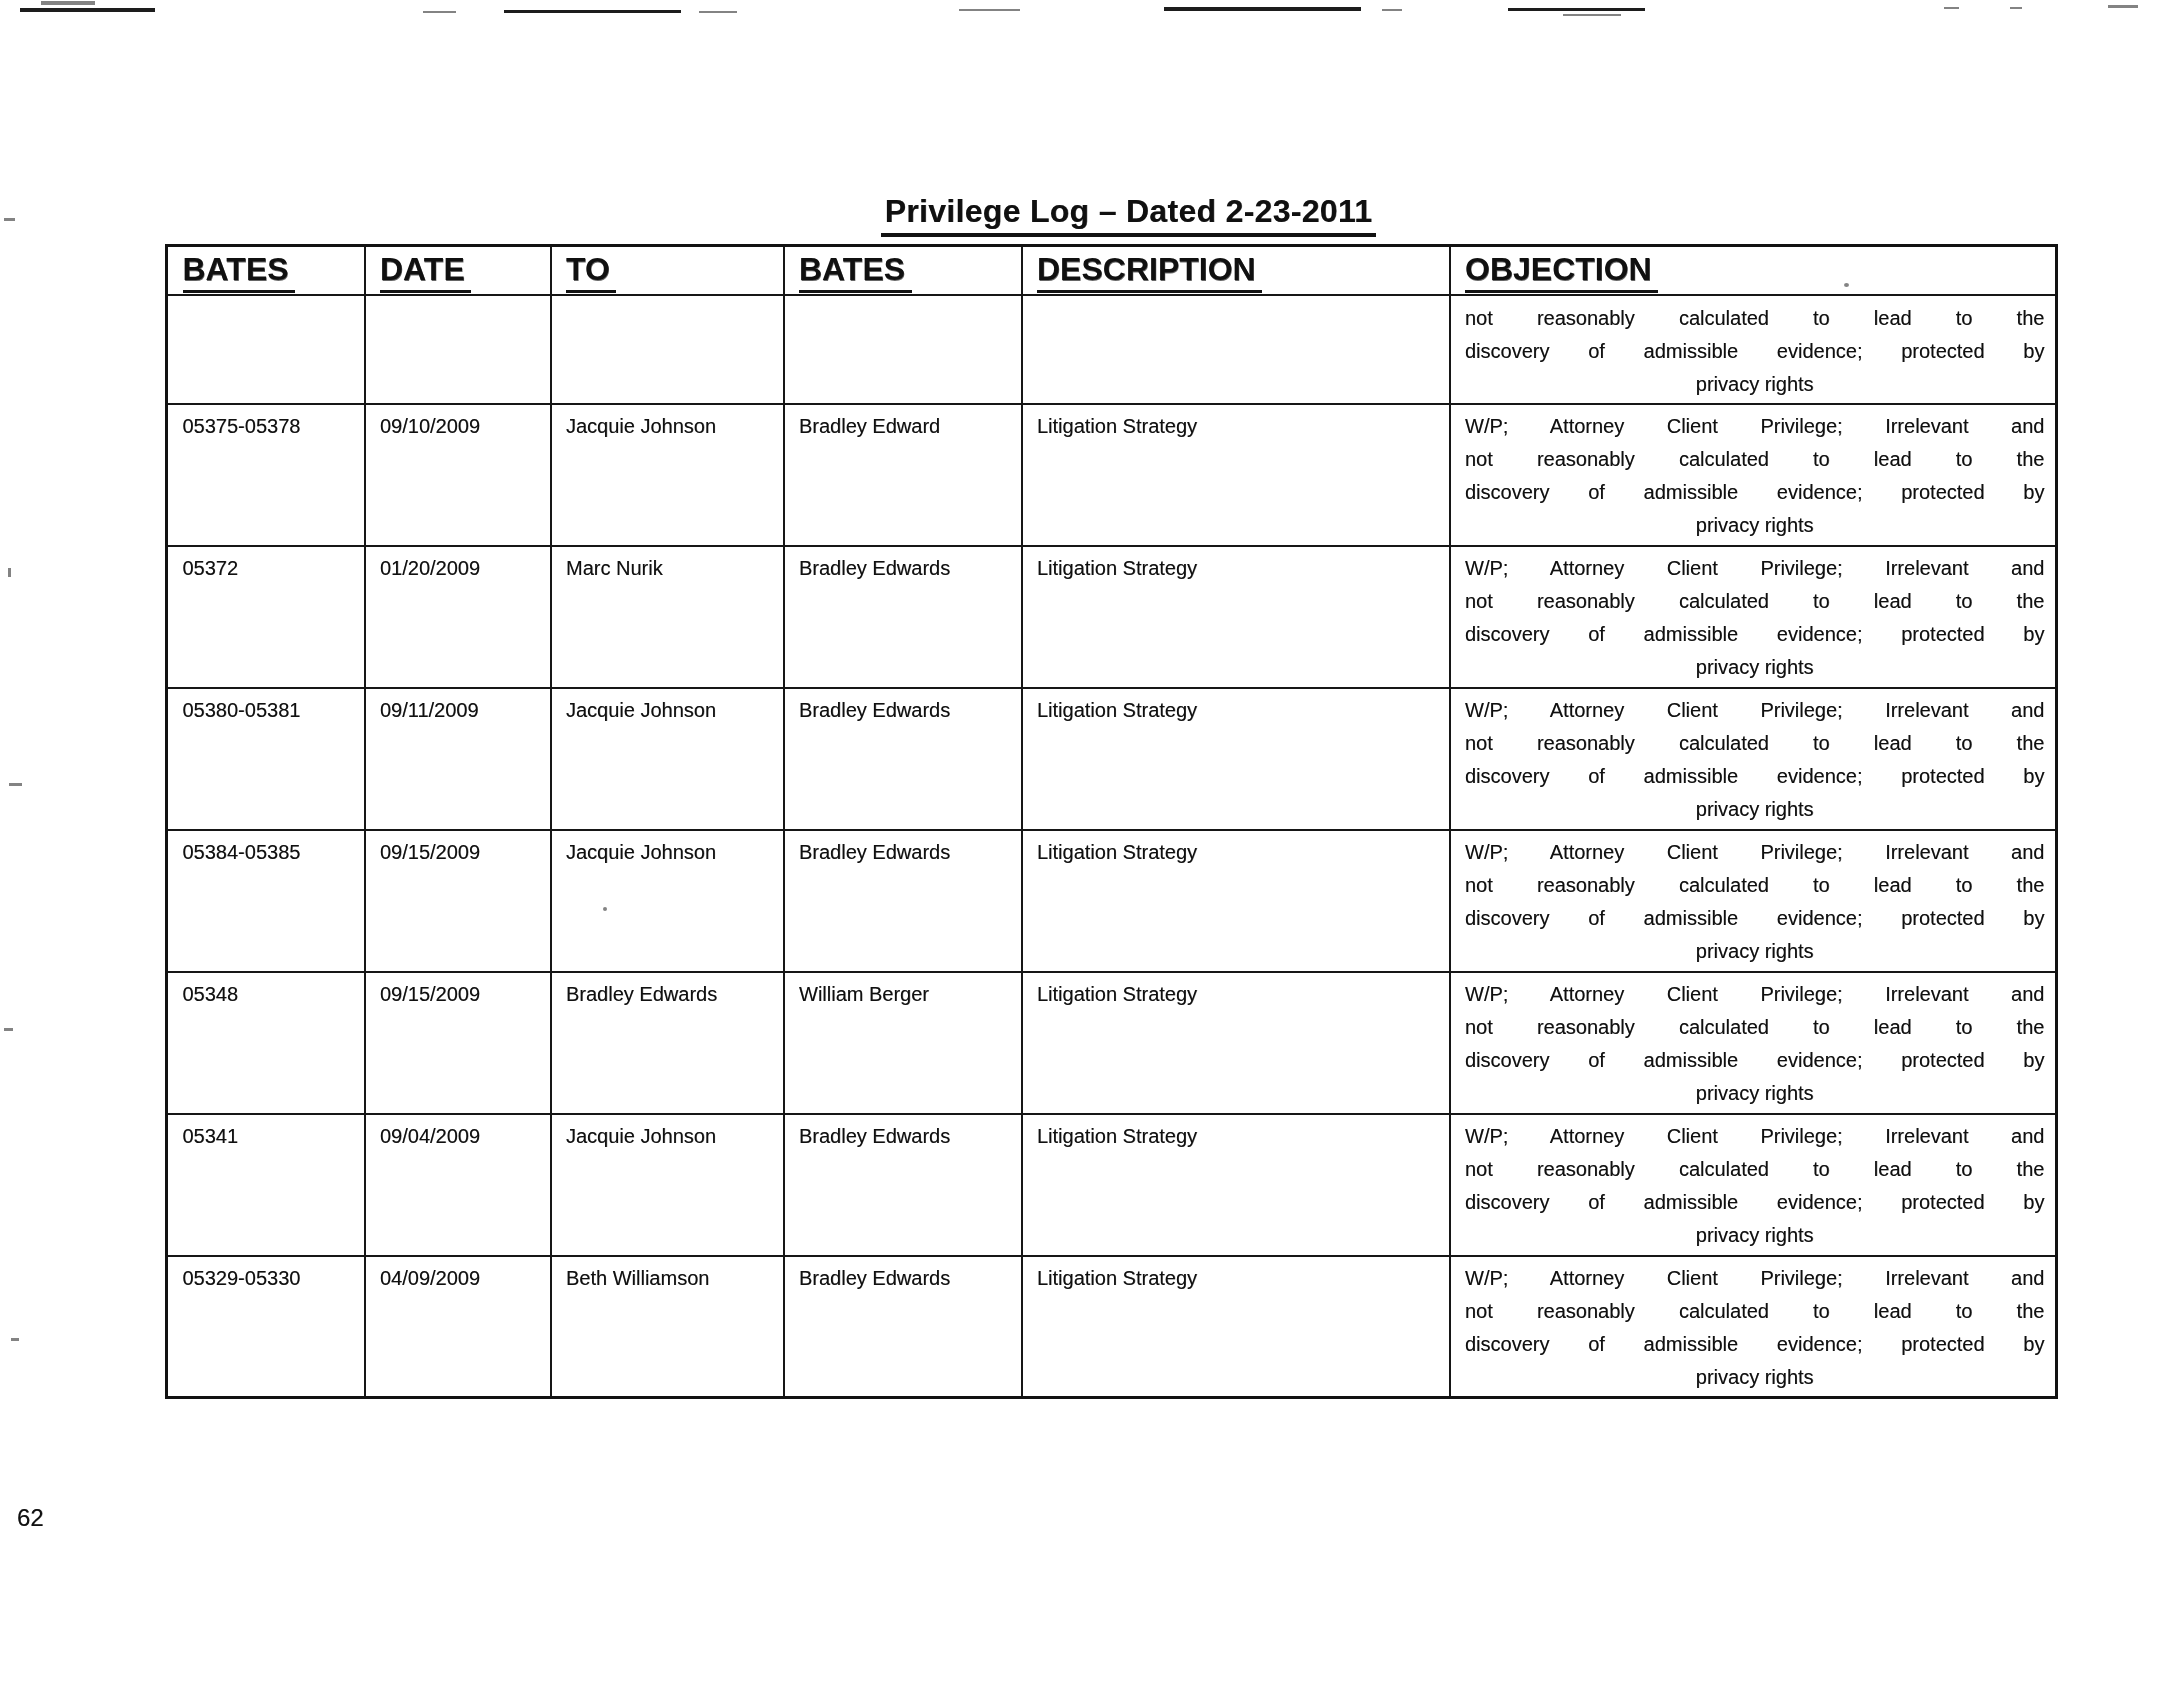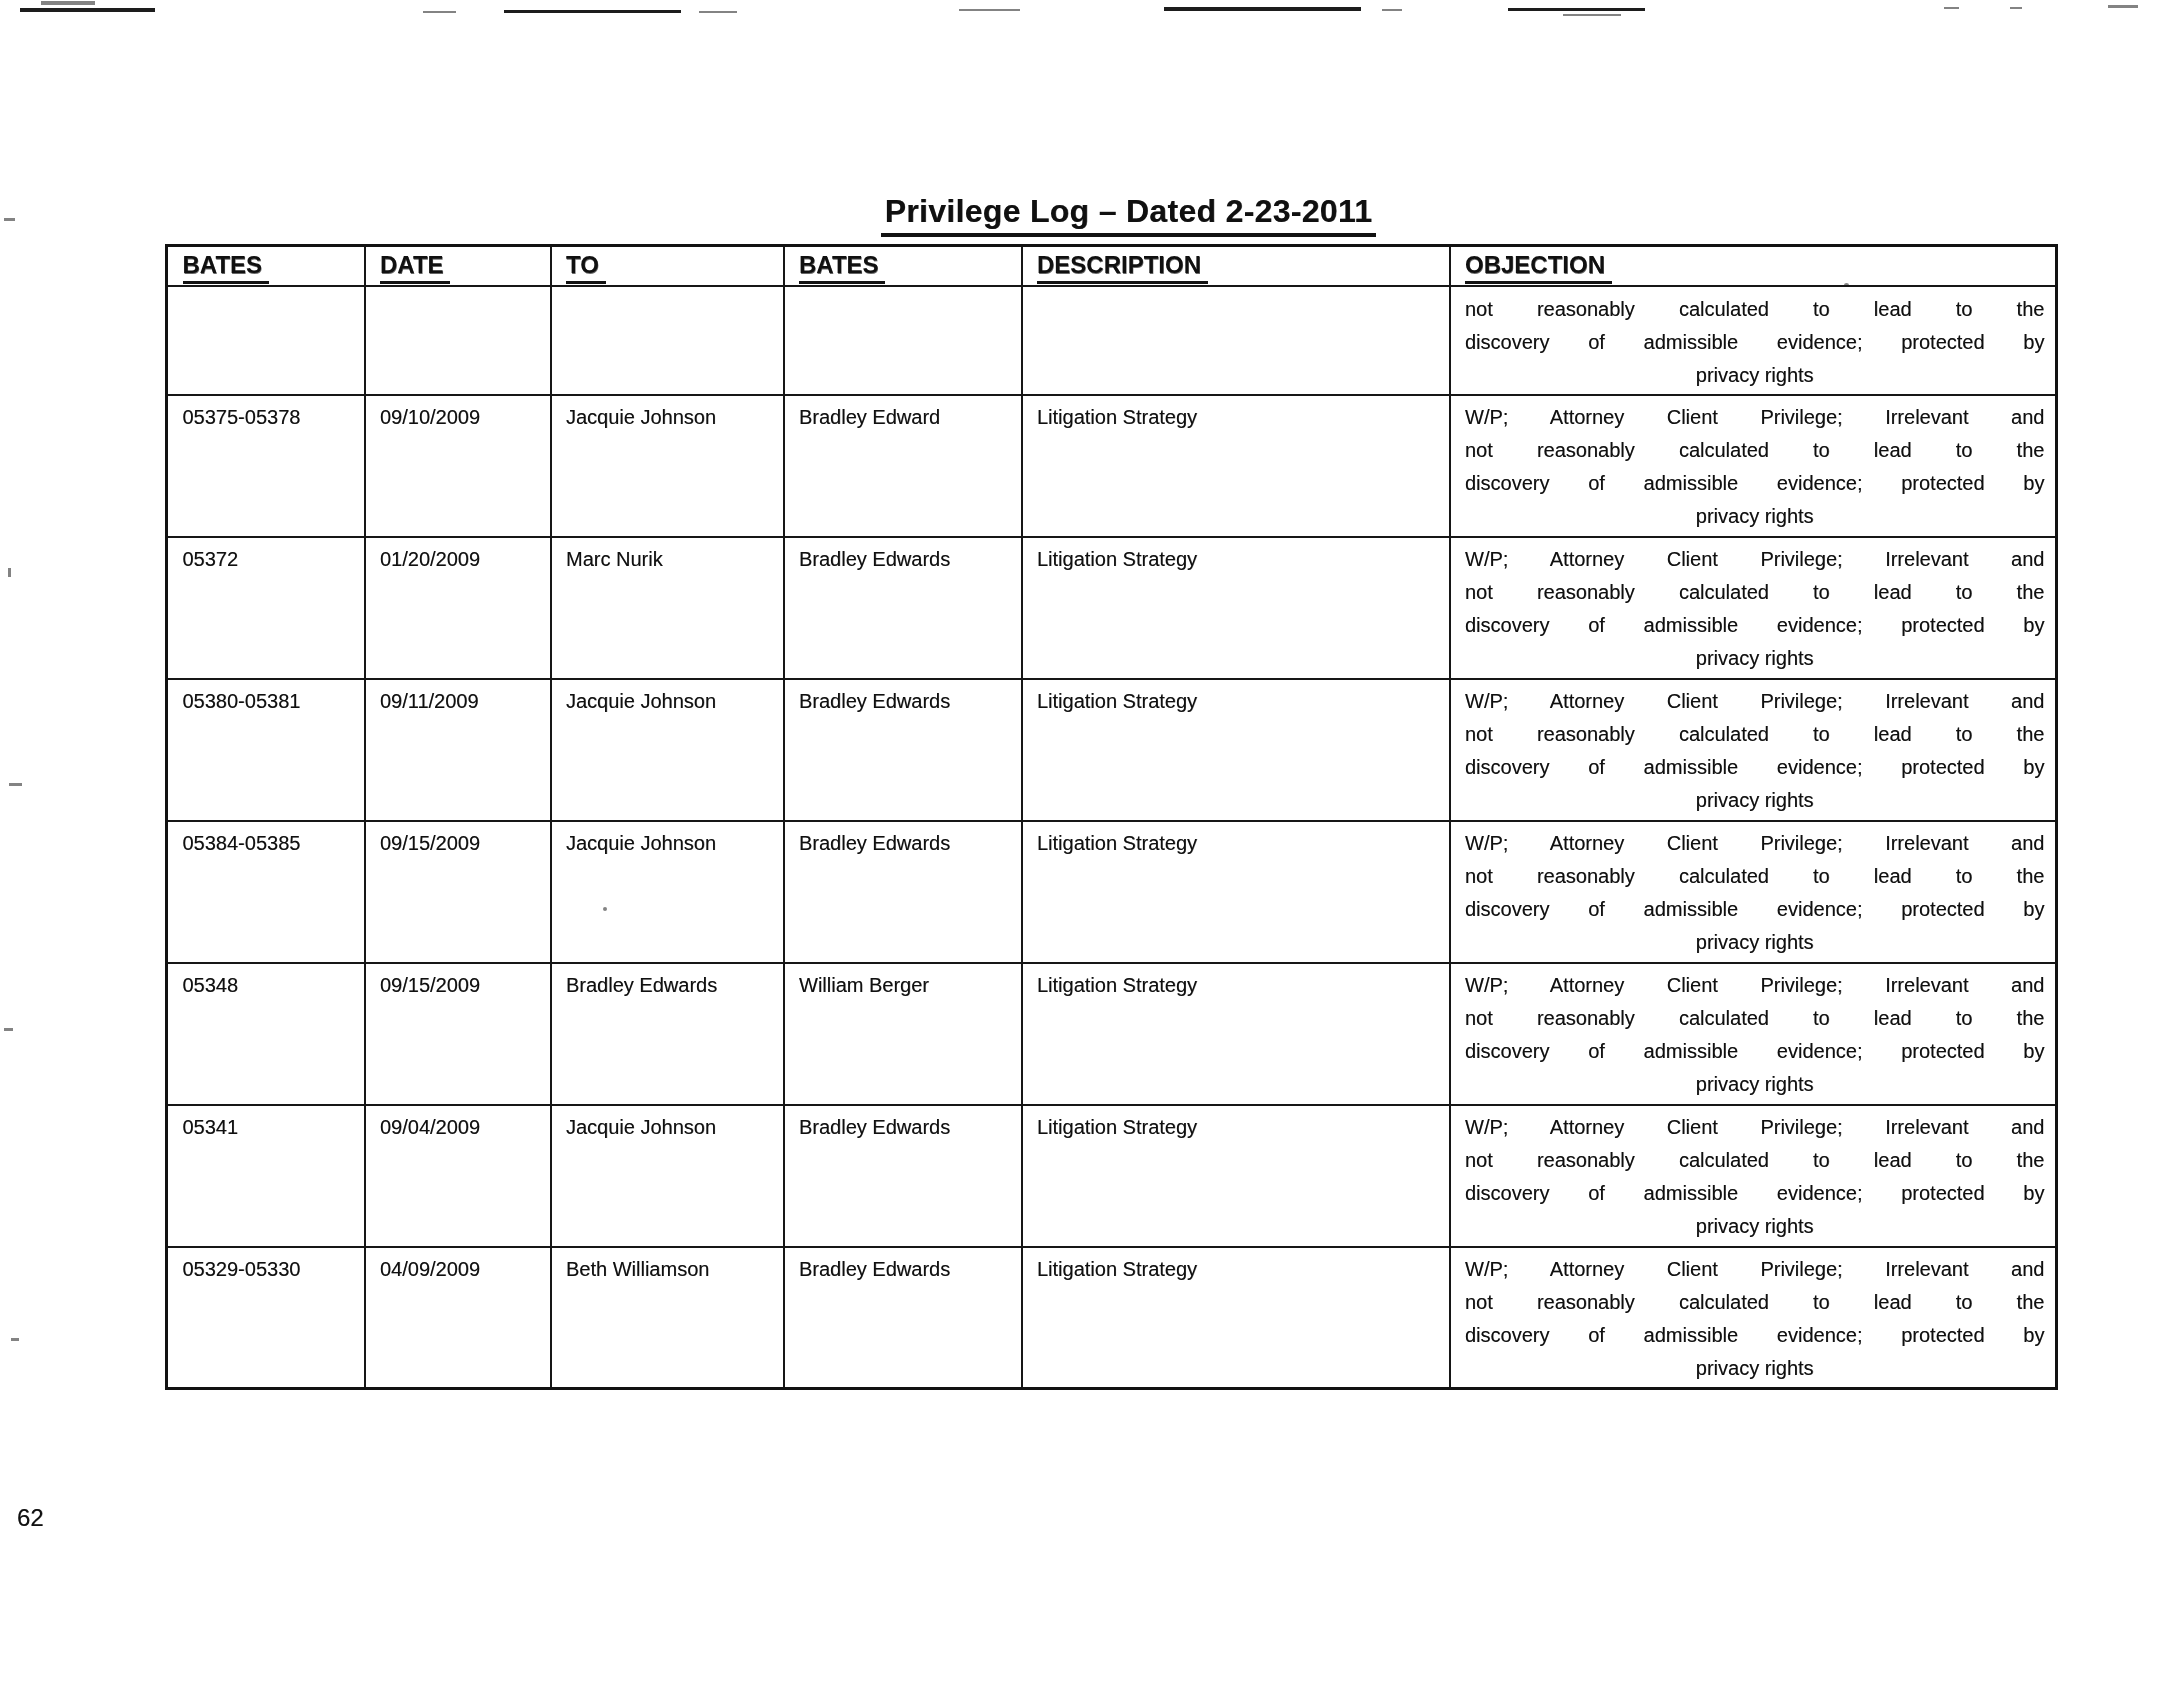--- a/index.html
+++ b/index.html
@@ -32,21 +32,21 @@
     border:3.3px solid #121212;
   }
   .privlog th,.privlog td{
     border:2px solid #161616;
     border-top-width:2.6px;border-bottom-width:2.6px;
     vertical-align:top;
     padding:5.3px 12px 2.6px 14.5px;
     overflow:hidden;
   }
   .privlog th{
-    font-size:24px;font-weight:700;text-align:left;
+    font-size:32px;font-weight:700;text-align:left;
     padding-top:4px;padding-bottom:1.3px;
     text-shadow:0.5px 0.5px 0 rgba(0,0,0,0.6);
   }
   .privlog th span{
     display:inline-block;
     border-bottom:3.3px solid #121212;
     padding:0 6.6px 2px 0;
   }
   .privlog td{
     font-size:20px;line-height:33px;font-weight:400;

